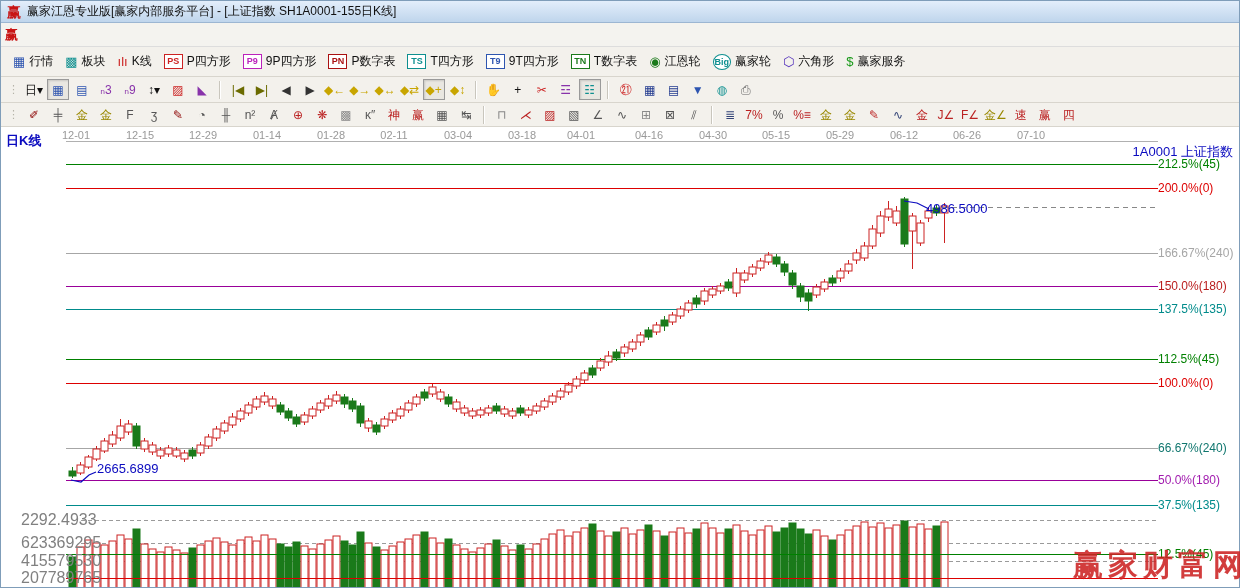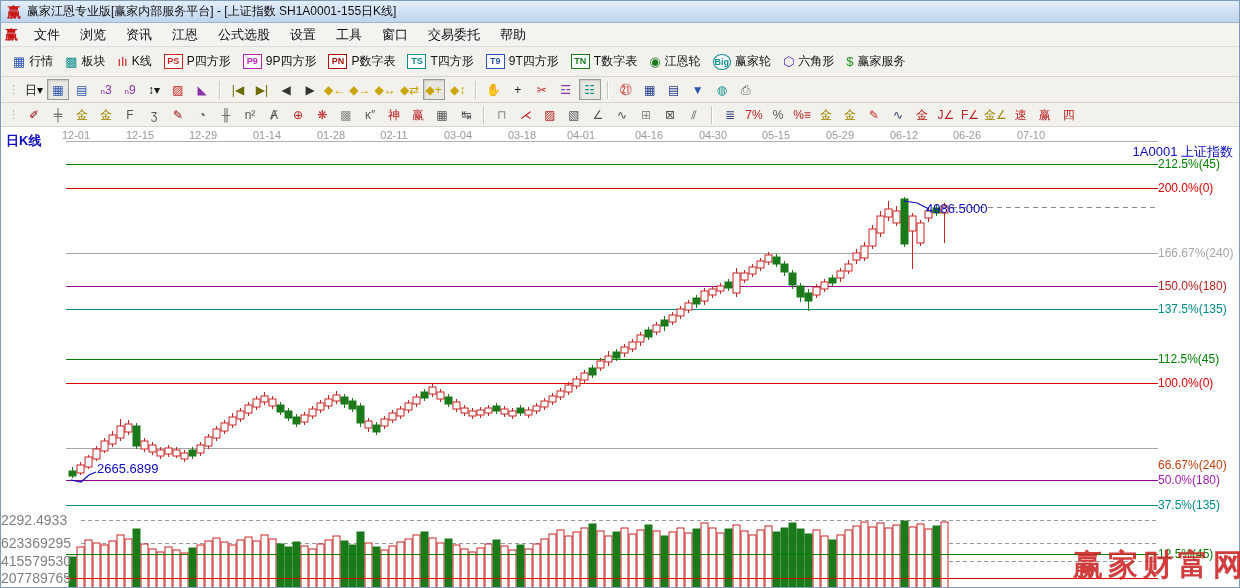--- a/index.html
+++ b/index.html
@@ -25,47 +25,35 @@
   .glyph-ic{font-size:13px;line-height:1;}
   .tbtn{display:inline-flex;align-items:center;justify-content:center;min-width:20px;height:19px;font-size:12px;line-height:1;margin:0 1px;cursor:default;border:1px solid transparent;}
   .tbtn.pressed{border-color:#9a9a9a;background:#e9e7e1;box-shadow:inset 1px 1px 2px #00000022;}
   
   .chart-area{position:absolute;left:0;top:126px;width:1238px;height:396px;background:#fff;}
   .chart-area svg{position:absolute;left:0;top:0;}
   .pane-label{position:absolute;left:5px;top:5px;color:#0b0bbf;font-size:13px;font-weight:bold;}
   .symbol-label{position:absolute;right:6px;top:16px;color:#0b0bbf;font-size:13px;}
   .date-label{position:absolute;top:2px;color:#999;font-size:11px;transform:translateX(-50%);white-space:nowrap;}
   .gann-label{position:absolute;left:1157px;font-size:12px;white-space:nowrap;transform:translateY(-50%);background:transparent;}
-  .vol-label{position:absolute;left:0;width:64px;text-align:right;color:#808080;font-size:14px;transform:translateY(-50%);white-space:nowrap;}
+  .vol-label{position:absolute;left:20px;width:64px;text-align:right;color:#808080;font-size:16px;transform:translateY(-50%);white-space:nowrap;}
   .anno{position:absolute;color:#0b0bbf;font-size:13px;white-space:nowrap;}
   .watermark{position:absolute;left:1072px;top:418px;color:rgba(204,34,34,.88);font-size:30px;font-weight:bold;letter-spacing:5px;font-family:"DejaVu Serif","Liberation Serif",serif;white-space:nowrap;}
 </style>
 </head>
 <body>
 
 <div class="window">
   <div class="titlebar">
     <span class="app-icon">赢</span>
     <span class="title-text">赢家江恩专业版[赢家内部服务平台] - [上证指数  SH1A0001-155日K线]</span>
   </div>
 
   <div class="menubar">
     <span class="app-icon" style="font-size:13px">赢</span>
-    <span id="menu-items" style="display:flex">
-        <span class="menu-item">文件</span>
-        <span class="menu-item">浏览</span>
-        <span class="menu-item">资讯</span>
-        <span class="menu-item">江恩</span>
-        <span class="menu-item">公式选股</span>
-        <span class="menu-item">设置</span>
-        <span class="menu-item">工具</span>
-        <span class="menu-item">窗口</span>
-        <span class="menu-item">交易委托</span>
-        <span class="menu-item">帮助</span>
-      </span>
   </div>
 
   <div class="toolbar tb1" id="tb1">
       <span class="tbmain-item">
         <span class="glyph-ic" style="color: rgb(46, 85, 176);">▦</span>
         <span>行情</span>
       </span>
       <span class="tbmain-item">
         <span class="glyph-ic" style="color: rgb(13, 143, 143);">▩</span>
         <span>板块</span>
@@ -573,21 +561,21 @@
         <div class="date-label" style="left: 1030px;">07-10</div>
       </div>
     <div id="gann-labels">
         <div class="gann-label" style="top: 37px; color: rgb(0, 128, 0);">212.5%(45)</div>
         <div class="gann-label" style="top: 61px; color: rgb(221, 0, 0);">200.0%(0)</div>
         <div class="gann-label" style="top: 126px; color: rgb(166, 166, 166);">166.67%(240)</div>
         <div class="gann-label" style="top: 159px; color: #b91c1c;">150.0%(180)</div>
         <div class="gann-label" style="top: 182px; color: rgb(0, 139, 139);">137.5%(135)</div>
         <div class="gann-label" style="top: 232px; color: rgb(0, 128, 0);">112.5%(45)</div>
         <div class="gann-label" style="top: 256px; color: rgb(221, 0, 0);">100.0%(0)</div>
-        <div class="gann-label" style="top: 338px; color: #c2410c;">66.67%(240)</div>
+        <div class="gann-label" style="top: 321px; color: #0f766e;">66.67%(240)</div>
         <div class="gann-label" style="top: 353px; color: #a21caf;">50.0%(180)</div>
         <div class="gann-label" style="top: 378px; color: rgb(0, 139, 139);">37.5%(135)</div>
         <div class="gann-label" style="top: 427px; color: rgb(0, 128, 0); text-align: right;">12.5%(45)</div>
       </div>
     <div id="vol-labels">
         <div class="vol-label" style="top: 393px;">2292.4933</div>
         <div class="vol-label" style="top: 416px;">623369295</div>
         <div class="vol-label" style="top: 434px;">415579530</div>
         <div class="vol-label" style="top: 451px;">207789765</div>
       </div>

